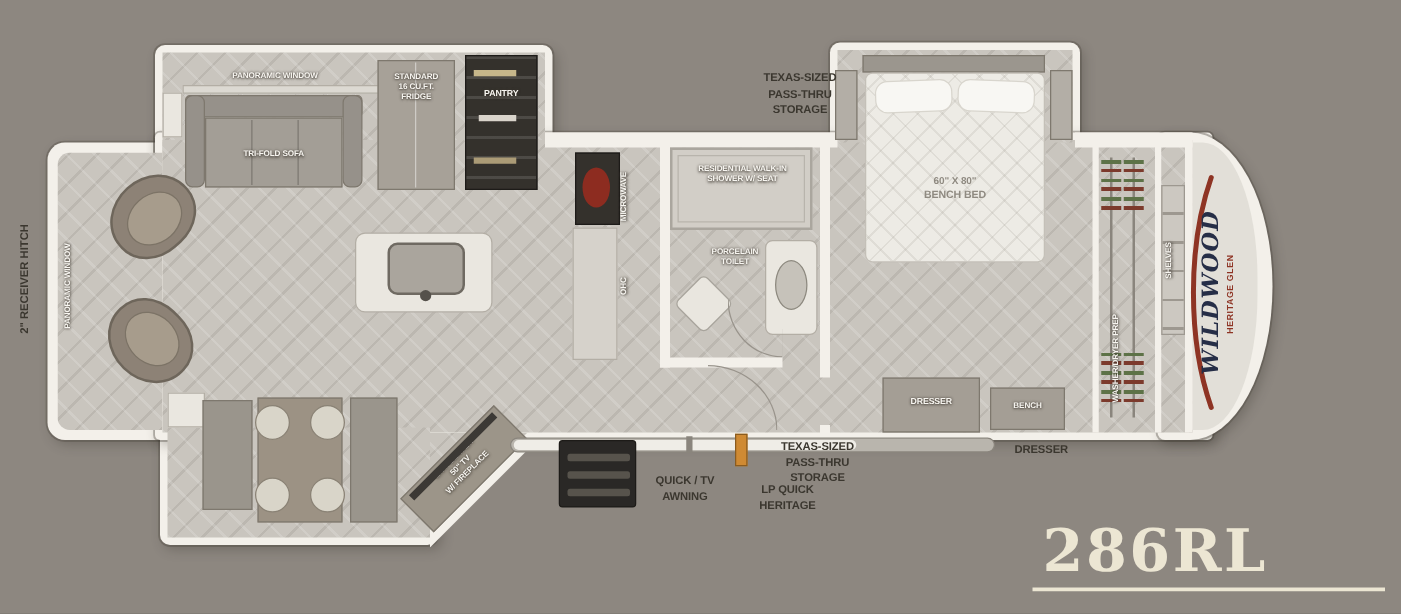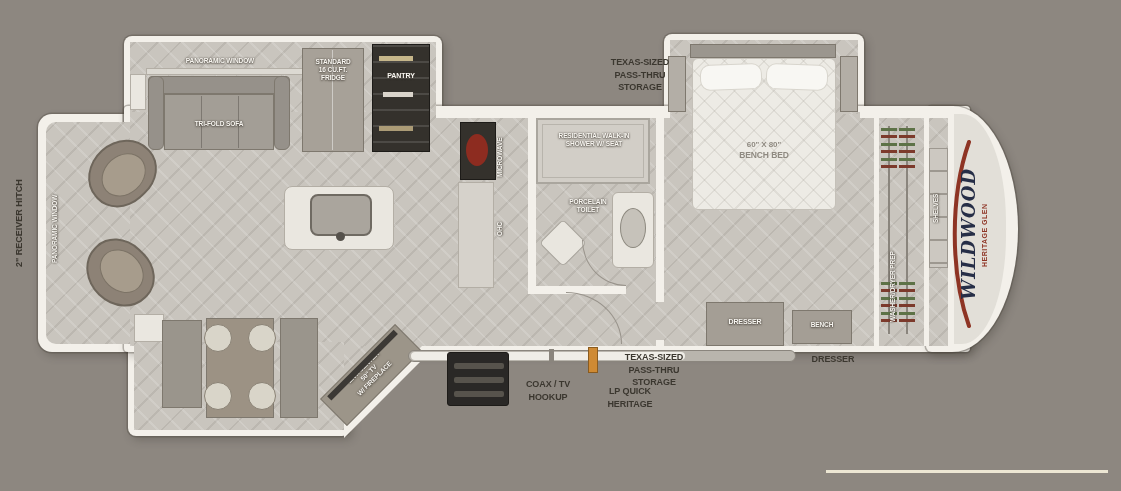--- a/index.html
+++ b/index.html
@@ -184,24 +184,25 @@
     <span style="display:block">TEXAS-SIZED</span>
     <span style="display:block">PASS-THRU</span>
     <span style="display:block">STORAGE</span>
   </div>
   <div class="lbl ld f9" style="left:612px;top:351px;width:84px;height:44px;line-height:1.4;z-index:4">
     <span style="display:block">TEXAS-SIZED</span>
     <span style="display:block">PASS-THRU</span>
     <span style="display:block">STORAGE</span>
   </div>
   <div class="lbl ld f9" style="left:513px;top:378px;width:70px;height:24px;line-height:1.4">
-    <span style="display:block">COAX / TV</span>
-    <span style="display:block">HOOKUP</span>
+    <span style="display:block">QUICK / TV</span>
+    <span style="display:block">AWNING</span>
   </div>
   <div class="lbl ld f9" style="left:595px;top:385px;width:70px;height:24px;line-height:1.4">
     <span style="display:block">LP QUICK</span>
     <span style="display:block">HERITAGE</span>
   </div>
   <span class="lbl ld f9" style="left:798px;top:354px;width:70px;height:11px">DRESSER</span>
 
+  <div id="model">286RL</div>
   <div id="model-line"></div>
 
 </div>
 
 </body></html>

